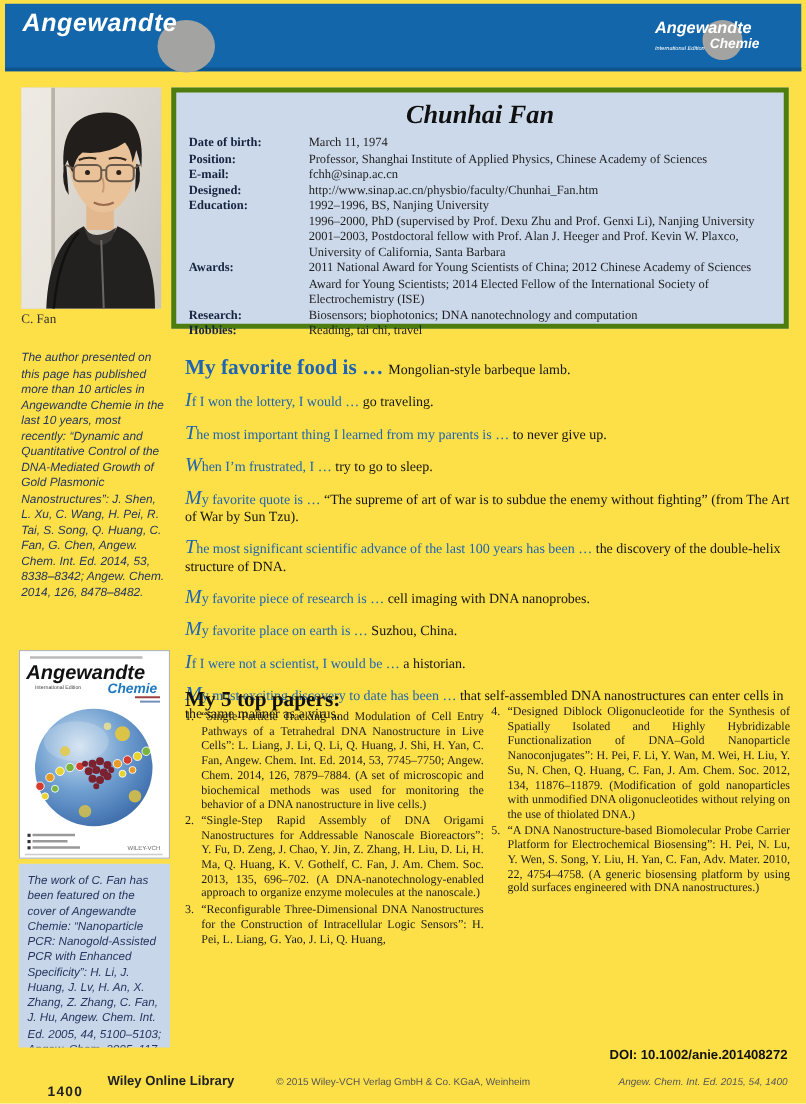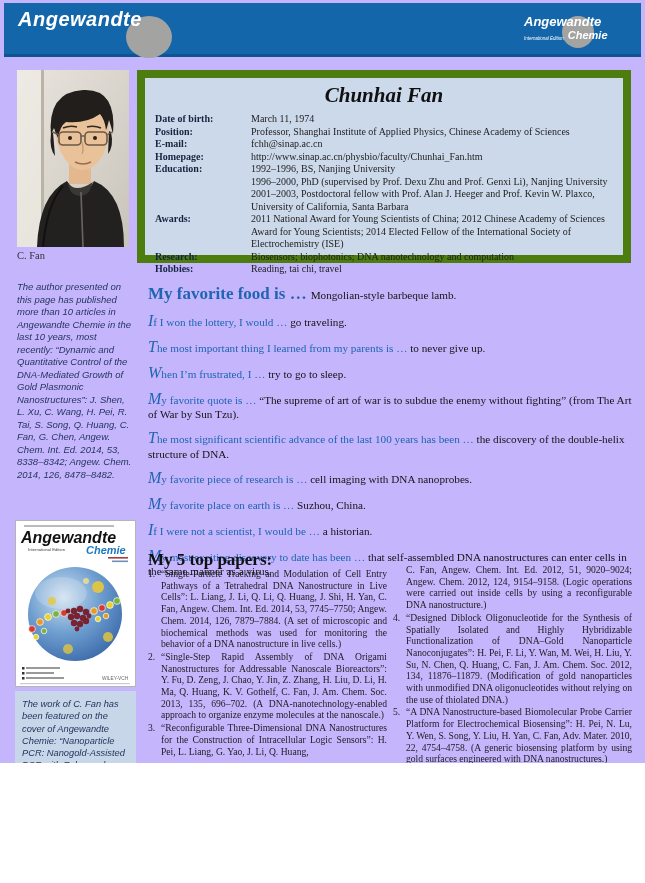--- a/index.html
+++ b/index.html
@@ -1,16 +1,16 @@
 <!DOCTYPE html>
 <html><head>
 <meta charset="utf-8">
 <style>
   html,body{margin:0;padding:0;background:#ffffff;}
-  #page{position:relative;width:645px;height:763px;background:#c4b5fd;overflow:hidden;
+  #page{position:relative;width:645px;height:883px;background:#fde047;overflow:hidden;
         font-family:"Liberation Serif",serif;color:#1c1c1c;}
 
   
   .header{position:absolute;left:4px;right:4px;top:3px;height:51px;background:#1366a9;
           border-bottom:3px solid #0e5590;}
   .brand{position:absolute;left:14px;top:5px;color:#fff;font-style:italic;font-weight:bold;
          font-family:"Liberation Sans",sans-serif;}
   .brand-ellipse{position:absolute;left:108px;top:8px;width:46px;height:42px;border-radius:50%;
          background:#a3a3a1;}
   .brand-top{position:relative;z-index:1;font-size:20px;letter-spacing:.5px;}
@@ -24,21 +24,21 @@
   .logo-line2{font-size:4.5px;font-weight:normal;}
   .logo-line3{font-size:11px;}
 
   
   .photo{position:absolute;left:17px;top:70px;width:112px;height:177px;background:#d8d4cd;}
   .photo svg{display:block;}
   .photo-caption{position:absolute;left:17px;top:250px;font-size:10.5px;color:#333;}
 
   
   .infobox{position:absolute;left:137px;top:70px;width:494px;height:193px;background:#ccd9ea;
-           border:8px solid #4d7c0f;box-sizing:border-box;padding:4px 10px 4px 10px;}
+           border:4px solid #4d7c0f;box-sizing:border-box;padding:4px 10px 4px 10px;}
   .info-title{text-align:center;font-size:21px;font-weight:bold;font-style:italic;color:#101010;
            margin:1px 0 5px 0;}
   .info-table{display:grid;grid-template-columns:92px 1fr;column-gap:4px;row-gap:0;
            font-size:10px;line-height:1.25;}
   .info-label{font-weight:bold;color:#15233f;}
   .info-value{color:#1d1d1d;white-space:pre-line;}
 
   
   .note1{position:absolute;left:17px;top:281px;width:118px;font-family:"Liberation Sans",sans-serif;
          font-style:italic;font-size:9.5px;line-height:1.32;color:#26365e;}
@@ -139,21 +139,21 @@
 
   <div class="infobox">
     <div class="info-title">Chunhai Fan</div>
     <div class="info-table">
       <div class="info-label">Date of birth:</div>
       <div class="info-value">March 11, 1974</div>
       <div class="info-label">Position:</div>
       <div class="info-value">Professor, Shanghai Institute of Applied Physics, Chinese Academy of Sciences</div>
       <div class="info-label">E-mail:</div>
       <div class="info-value">fchh@sinap.ac.cn</div>
-      <div class="info-label">Homepage:</div>
+      <div class="info-label">Designed:</div>
       <div class="info-value">http://www.sinap.ac.cn/physbio/faculty/Chunhai_Fan.htm</div>
       <div class="info-label">Education:</div>
       <div class="info-value">1992–1996, BS, Nanjing University
 1996–2000, PhD (supervised by Prof. Dexu Zhu and Prof. Genxi Li), Nanjing University
 2001–2003, Postdoctoral fellow with Prof. Alan J. Heeger and Prof. Kevin W. Plaxco, University of California, Santa Barbara</div>
       <div class="info-label">Awards:</div>
       <div class="info-value">2011 National Award for Young Scientists of China; 2012 Chinese Academy of Sciences Award for Young Scientists; 2014 Elected Fellow of the International Society of Electrochemistry (ISE)</div>
       <div class="info-label">Research:</div>
       <div class="info-value">Biosensors; biophotonics; DNA nanotechnology and computation</div>
       <div class="info-label">Hobbies:</div>
@@ -179,21 +179,20 @@
     <div class="qa-item"><span class="qcap">M</span><span class="qtext">y most exciting discovery to date has been … </span><span class="atext">that self-assembled DNA nanostructures can enter cells in the same manner as a virus.</span></div>
   </div>
 
   <div class="papers-heading">My 5 top papers:</div>
   <div class="pcol pcol1">
     <div class="pitem"><span class="pnum">1.</span><span>“Single-Particle Tracking and Modulation of Cell Entry Pathways of a Tetrahedral DNA Nanostructure in Live Cells”: L. Liang, J. Li, Q. Li, Q. Huang, J. Shi, H. Yan, C. Fan, Angew. Chem. Int. Ed. 2014, 53, 7745–7750; Angew. Chem. 2014, 126, 7879–7884. (A set of microscopic and biochemical methods was used for monitoring the behavior of a DNA nanostructure in live cells.)</span></div>
     <div class="pitem"><span class="pnum">2.</span><span>“Single-Step Rapid Assembly of DNA Origami Nanostructures for Addressable Nanoscale Bioreactors”: Y. Fu, D. Zeng, J. Chao, Y. Jin, Z. Zhang, H. Liu, D. Li, H. Ma, Q. Huang, K. V. Gothelf, C. Fan, J. Am. Chem. Soc. 2013, 135, 696–702. (A DNA-nanotechnology-enabled approach to organize enzyme molecules at the nanoscale.)</span></div>
     <div class="pitem"><span class="pnum">3.</span><span>“Reconfigurable Three-Dimensional DNA Nanostructures for the Construction of Intracellular Logic Sensors”: H. Pei, L. Liang, G. Yao, J. Li, Q. Huang,</span></div>
   </div>
   <div class="pcol pcol2">
-    <div class="pitem"><span class="pnum"></span><span>C. Fan, Angew. Chem. Int. Ed. 2012, 51, 9020–9024; Angew. Chem. 2012, 124, 9154–9158. (Logic operations were carried out inside cells by using a reconfigurable DNA nanostructure.)</span></div>
     <div class="pitem"><span class="pnum">4.</span><span>“Designed Diblock Oligonucleotide for the Synthesis of Spatially Isolated and Highly Hybridizable Functionalization of DNA–Gold Nanoparticle Nanoconjugates”: H. Pei, F. Li, Y. Wan, M. Wei, H. Liu, Y. Su, N. Chen, Q. Huang, C. Fan, J. Am. Chem. Soc. 2012, 134, 11876–11879. (Modification of gold nanoparticles with unmodified DNA oligonucleotides without relying on the use of thiolated DNA.)</span></div>
     <div class="pitem"><span class="pnum">5.</span><span>“A DNA Nanostructure-based Biomolecular Probe Carrier Platform for Electrochemical Biosensing”: H. Pei, N. Lu, Y. Wen, S. Song, Y. Liu, H. Yan, C. Fan, Adv. Mater. 2010, 22, 4754–4758. (A generic biosensing platform by using gold surfaces engineered with DNA nanostructures.)</span></div>
   </div>
 
   <div class="cover">
     <svg width="119" height="165" viewBox="0 0 119 165" xmlns="http://www.w3.org/2000/svg">
       <defs>
         <radialGradient id="globeG" cx="0.38" cy="0.32" r="0.85">
           <stop offset="0" stop-color="#cfe0f0"></stop>
           <stop offset="0.45" stop-color="#6f9fd0"></stop>

